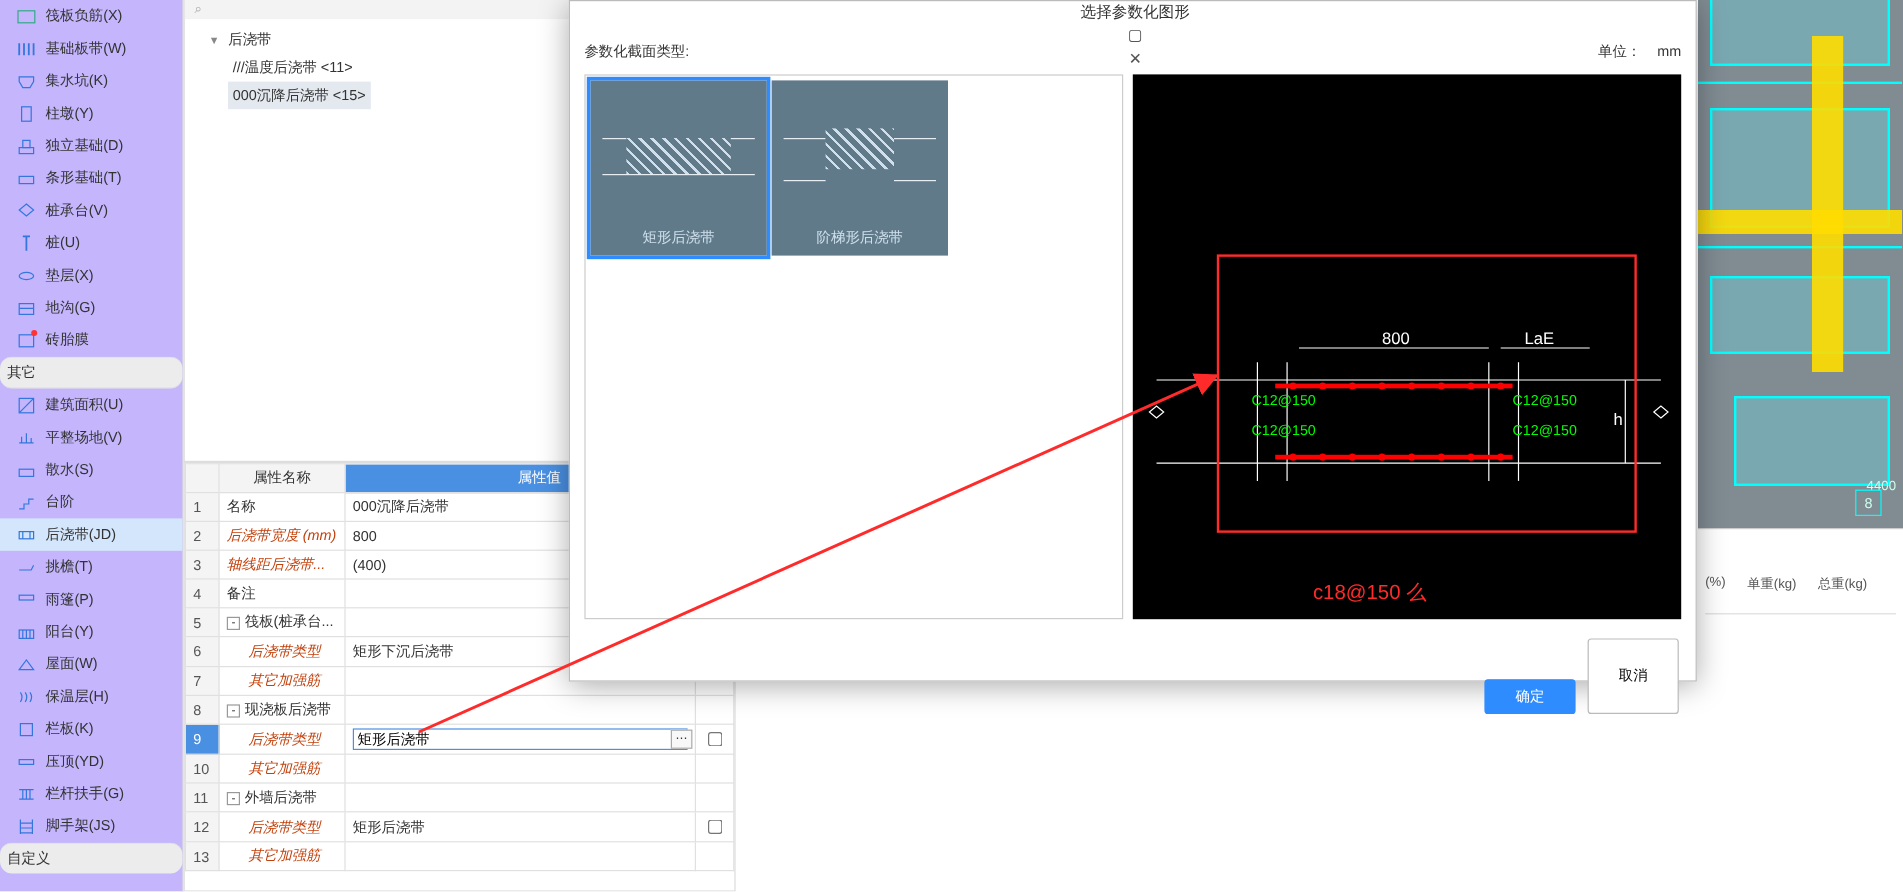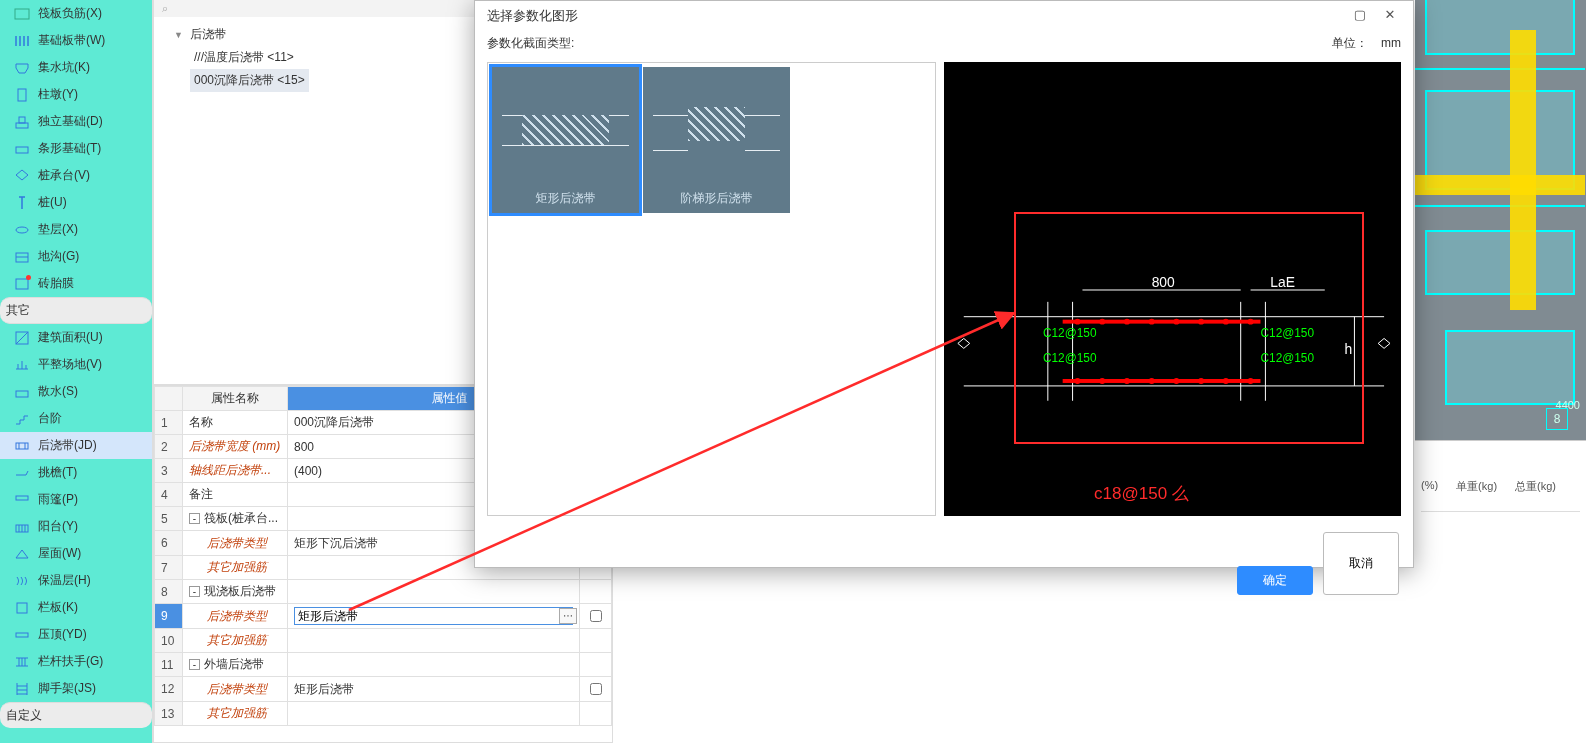--- a/index.html
+++ b/index.html
@@ -14,21 +14,21 @@
     background: #fff;
     color: #333;
   }
   
   .sidebar {
     position: absolute;
     left: 0; top: 0;
     width: 153px;
     height: 100%;
     border-right: 1px solid #ddd;
-    background: #5eead4;
+    background: #c4b5fd;
   }
   .group-title {
     background: #ececec;
     padding: 4px 6px;
     font-weight: 500;
     border-top: 1px solid #ddd;
     border-bottom: 1px solid #ddd;
     border-radius: 10px;
   }
   .nav-item {
@@ -207,20 +207,21 @@
     width: 940px; height: 568px;
     background: #fff;
     box-shadow: 0 4px 24px rgba(0,0,0,0.35);
     border: 1px solid #bbb;
   }
   .modal-titlebar {
     height: 30px;
     display: flex;
     align-items: center;
     padding: 0 8px 0 12px;
+    flex-direction: column;
   }
   .modal-title { font-size: 13px; flex:1; }
   .win-btn {
     width: 30px; height: 22px;
     line-height: 20px;
     text-align: center;
     font-size: 13px;
     color: #555;
     cursor: pointer;
   }

